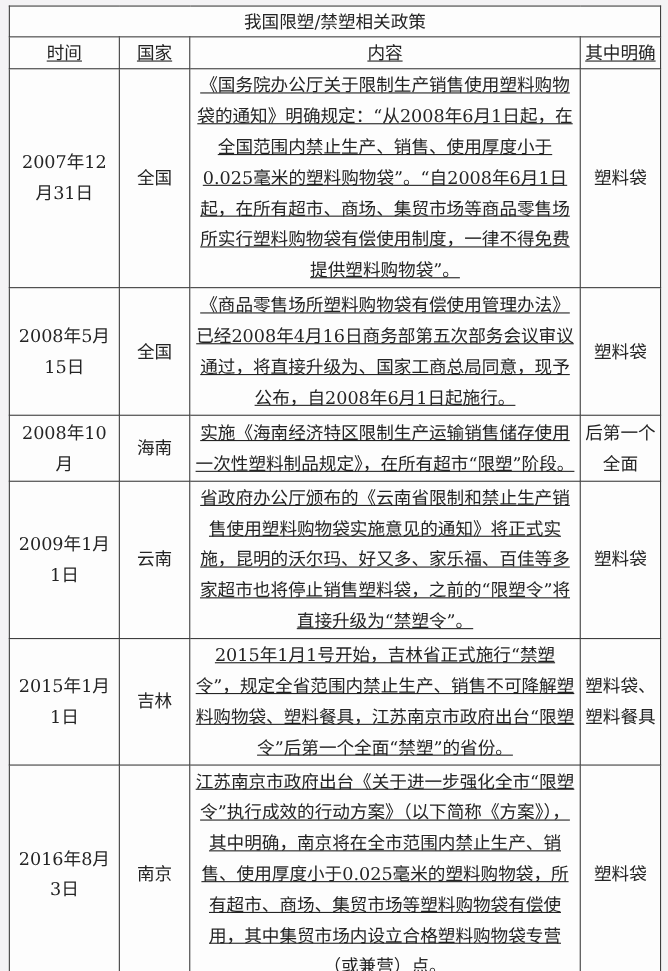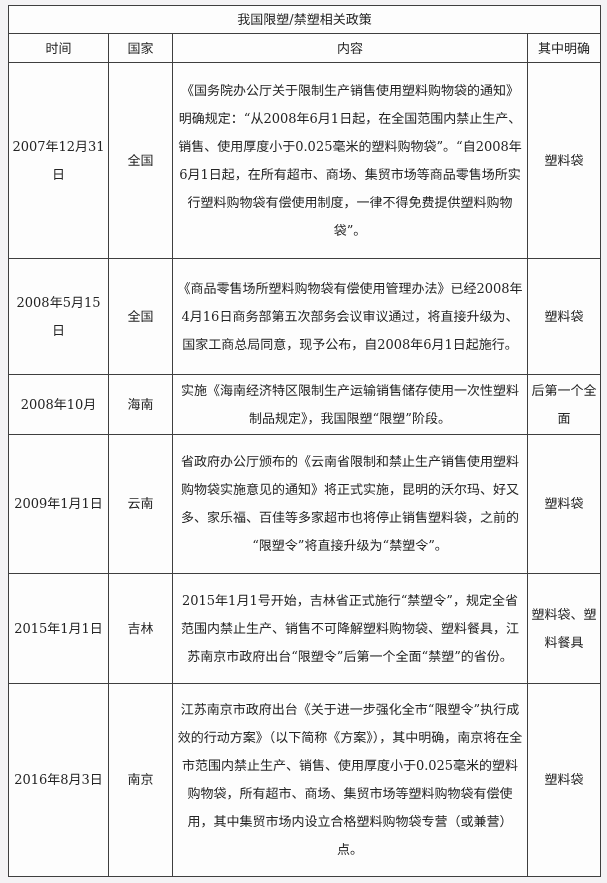--- a/index.html
+++ b/index.html
@@ -19,40 +19,42 @@
   }
   table.policy {
     border-collapse: collapse;
     width: 592px;
     table-layout: fixed;
     background: #fdfdfd;
   }
   table.policy td, table.policy th {
     border: 1px solid #3f3f3f;
     font-weight: normal;
-    font-size: 13px;
+    font-size: 16px;
     line-height: 28px;
     text-align: center;
     vertical-align: middle;
     padding: 1px 3px;
     box-sizing: border-box;
     overflow: hidden;
   }
   tr.title-row td {
     height: 28px;
     line-height: 26px;
     padding: 0;
   }
   tr.header-row th {
     height: 29px;
     line-height: 27px;
     padding: 0;
+    text-decoration: underline;
   }
   td.cell-content {
     padding: 1px 6px;
+    text-decoration: underline;
   }
   tr.r1 { height: 196px; }
   tr.r2 { height: 116px; }
   tr.r3 { height: 60px; margin-left: 19px; }
   tr.r4 { height: 139px; }
   tr.r5 { height: 110px; }
   tr.r6 { height: 193px; }
 </style>
 </head>
 <body>
@@ -86,21 +88,21 @@
       <tr class="r2">
         <td class="cell-time">2008年5月15日</td>
         <td class="cell-region">全国</td>
         <td class="cell-content">《商品零售场所塑料购物袋有偿使用管理办法》已经2008年4月16日商务部第五次部务会议审议通过，将直接升级为、国家工商总局同意，现予公布，自2008年6月1日起施行。</td>
         <td class="cell-restricted">塑料袋</td>
       </tr>
 
       <tr class="r3">
         <td class="cell-time">2008年10月</td>
         <td class="cell-region">海南</td>
-        <td class="cell-content">实施《海南经济特区限制生产运输销售储存使用一次性塑料制品规定》，我国限塑“限塑”阶段。</td>
+        <td class="cell-content">实施《海南经济特区限制生产运输销售储存使用一次性塑料制品规定》，在所有超市“限塑”阶段。</td>
         <td class="cell-restricted">后第一个全面</td>
       </tr>
 
       <tr class="r4">
         <td class="cell-time">2009年1月1日</td>
         <td class="cell-region">云南</td>
         <td class="cell-content">省政府办公厅颁布的《云南省限制和禁止生产销售使用塑料购物袋实施意见的通知》将正式实施，昆明的沃尔玛、好又多、家乐福、百佳等多家超市也将停止销售塑料袋，之前的“限塑令”将直接升级为“禁塑令”。</td>
         <td class="cell-restricted">塑料袋</td>
       </tr>
 

